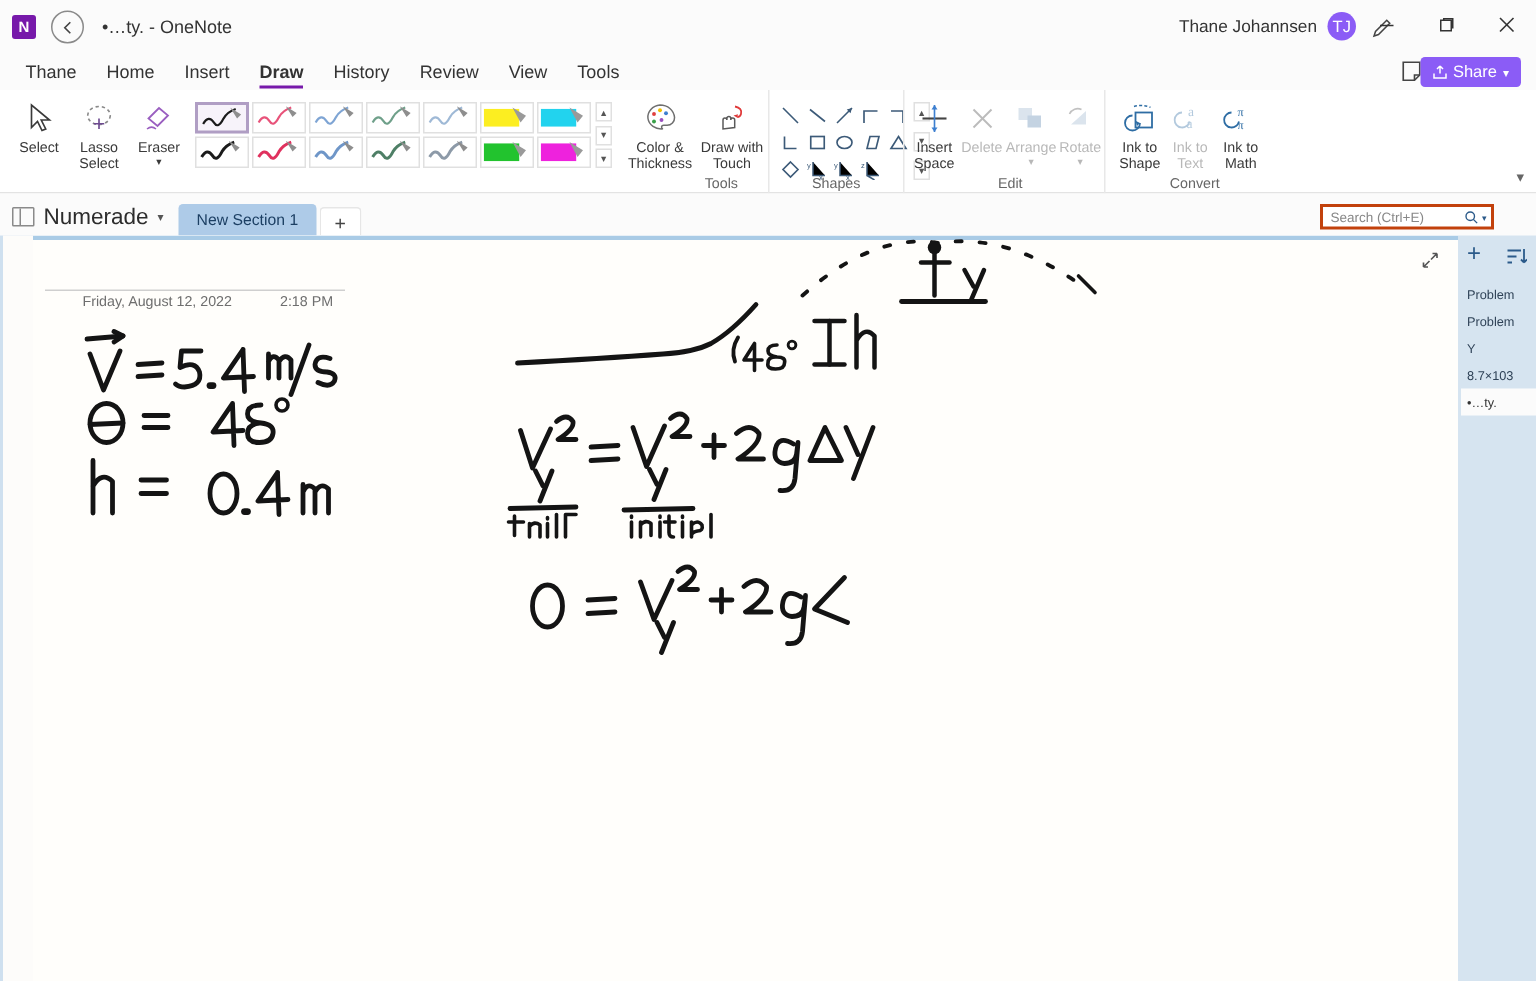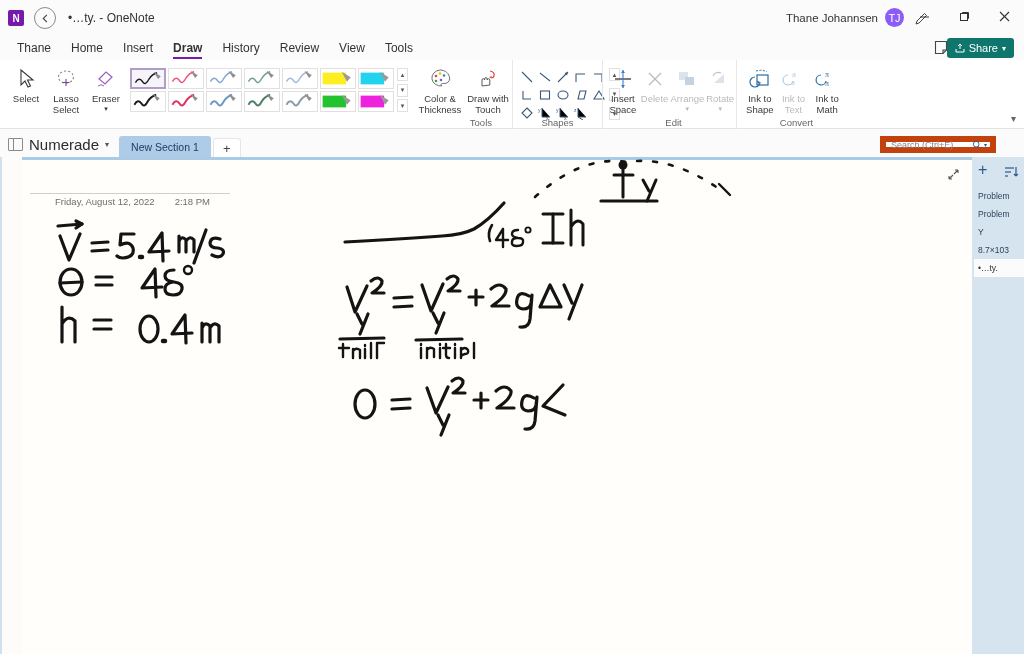--- a/index.html
+++ b/index.html
@@ -53,21 +53,21 @@
   }
   .mtab {
     font-size:12px; color:#333; padding:3px 9px; border-radius:3px; white-space:nowrap;
   }
   .mtab.active { font-weight:bold; position:relative; }
   .mtab.active::after {
     content:""; position:absolute; left:9px; right:9px; bottom:-1px;
     height:2px; background:#7719aa;
   }
   .share-btn {
-    position:absolute; right:10px; top:2px; height:20px; background:#0f766e;
+    position:absolute; right:10px; top:2px; height:20px; background:#8b5cf6;
     color:#fff; font-size:11px; border-radius:3px; display:flex;
     align-items:center; padding:0 8px; gap:4px;
   }
   .note-ic { position:absolute; right:76px; top:4px; width:14px; height:16px; }
 
   
   .ribbon {
     position:absolute; left:0; top:60px; width:1024px; height:69px;
     background:#fff; border-bottom:1px solid #e3e3e3;
     display:flex; align-items:flex-start;
@@ -124,42 +124,42 @@
     display:flex; align-items:center; padding:0 12px;
     border-radius:3px 3px 0 0; position:relative;
   }
   .sect-add {
     height:19px; width:28px; background:#ffffff; display:flex;
     align-items:center; justify-content:center; font-size:13px; color:#444;
     border-radius:3px 3px 0 0; margin-left:2px; border:1px solid #e6e6e6; border-bottom:none;
   }
   .srch-sec {
     position:absolute; right:28px; bottom:4px; width:116px; height:17px;
-    background:#fff; border:6px solid #c2410c; display:flex; align-items:center;
+    background:#fff; border:2px solid #c2410c; display:flex; align-items:center;
     padding-left:5px; justify-content:space-between;
   }
   .srch-sec .ph { font-size:9px; color:#888; }
   .srch-sec .ic { display:flex; align-items:center; gap:2px; padding-right:3px; }
 
   
   .leftrail { position:absolute; left:0; top:157px; width:22px; height:497px; background:#cfe0ef; }
   .leftrail-in { position:absolute; left:2px; top:0; width:20px; height:497px; background:#fdfcfa; }
 
   .canvas {
     position:absolute; left:22px; top:157px; width:950px; height:497px;
     background:#fffefb; overflow:hidden;
   }
   .canvas-top-line { position:absolute; left:0; top:0; width:950px; height:3px; background:#a9cbe6; }
   .expand-ic { position:absolute; right:12px; top:10px; width:13px; height:13px; }
 
   .page-hdr-rule {
     position:absolute; left:8px; top:36px; width:200px; height:1px; background:#cfcfcf;
   }
   .date-line {
-    position:absolute; left:8px; top:39px; display:flex; gap:20px;
+    position:absolute; left:8px; top:39px; display:flex; gap:32px;
     font-size:9.5px; color:#6e6e6e;padding-left:25px;
   }
 
   .ink { position:absolute; left:0; top:0; width:950px; height:497px; }
 
   
   .pagepanel {
     position:absolute; left:972px; top:157px; width:52px; height:497px; background:#d6e4f0;
   }
   .pp-top { display:flex; align-items:center; justify-content:space-between; padding:6px 6px 0 6px; }

